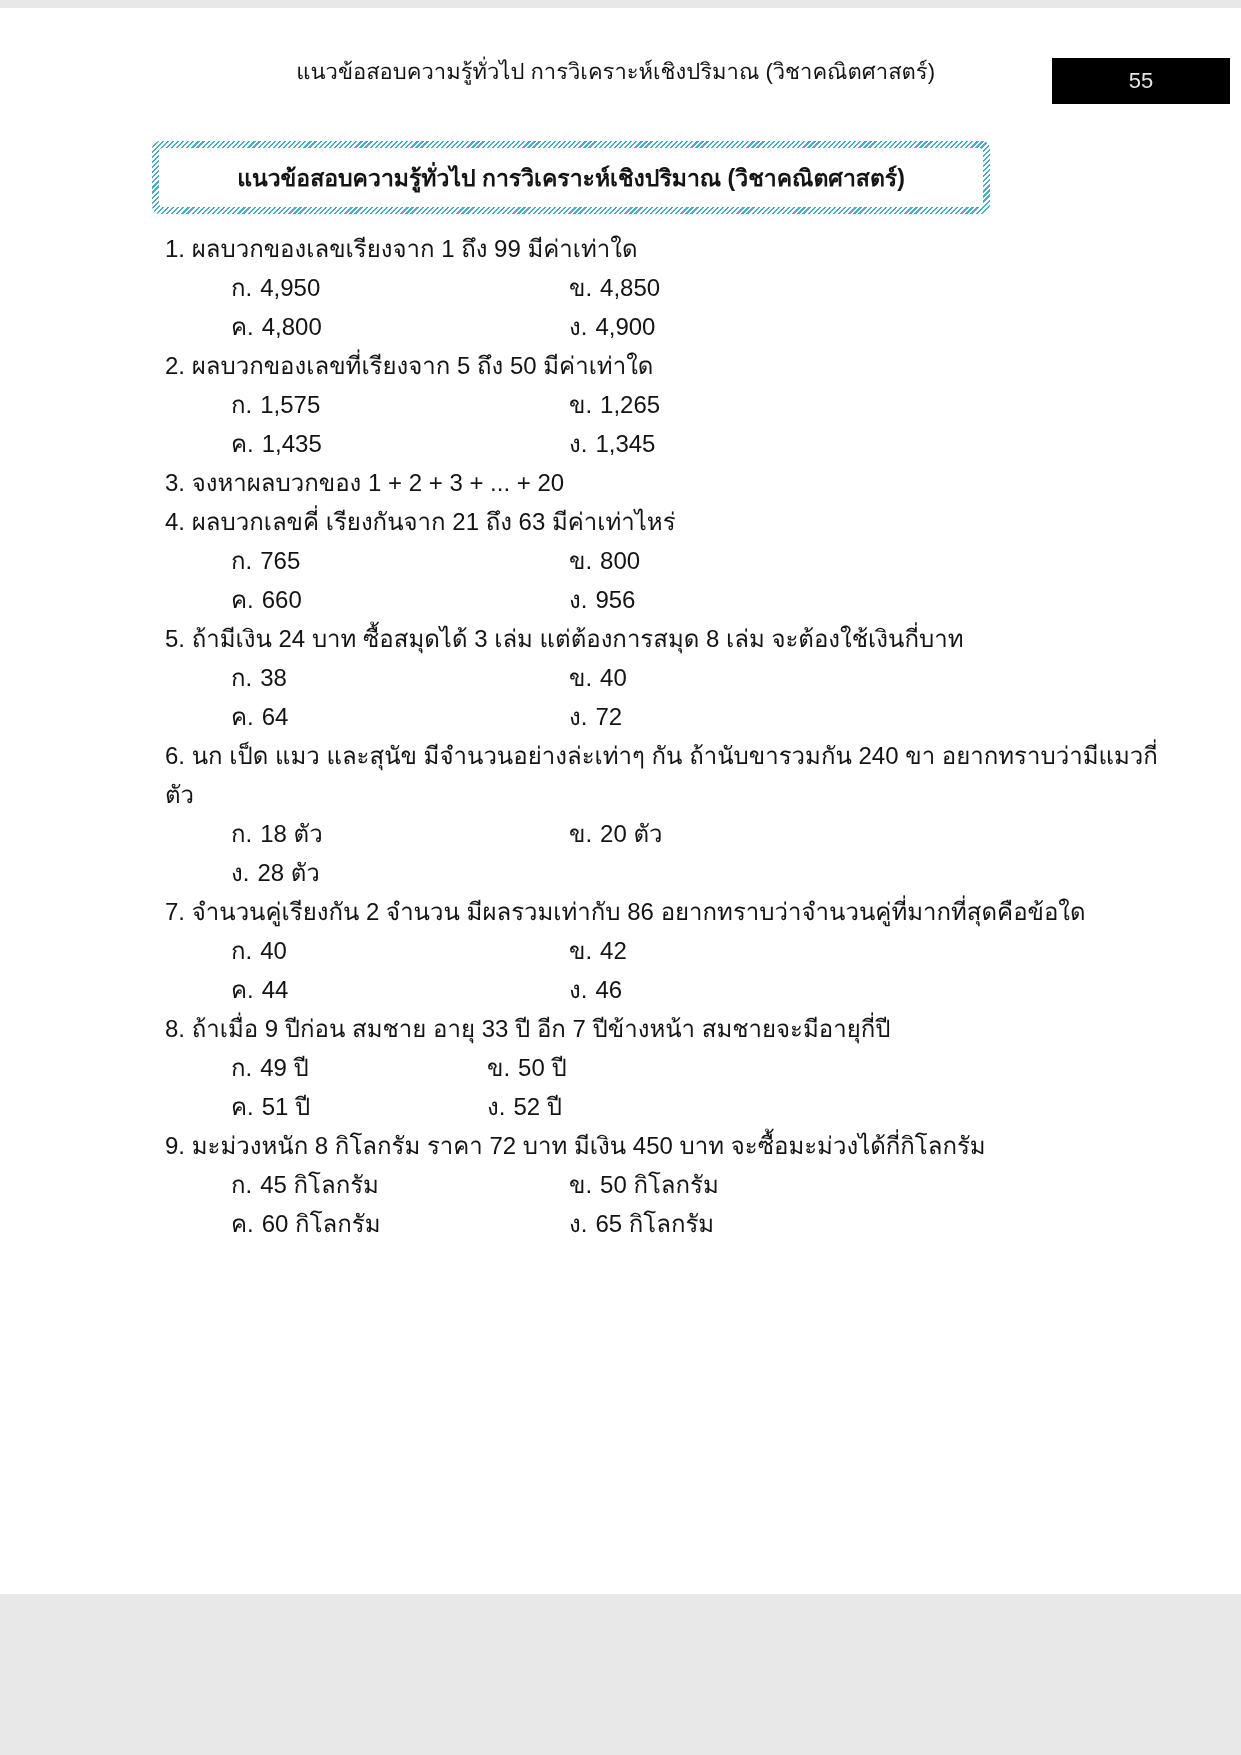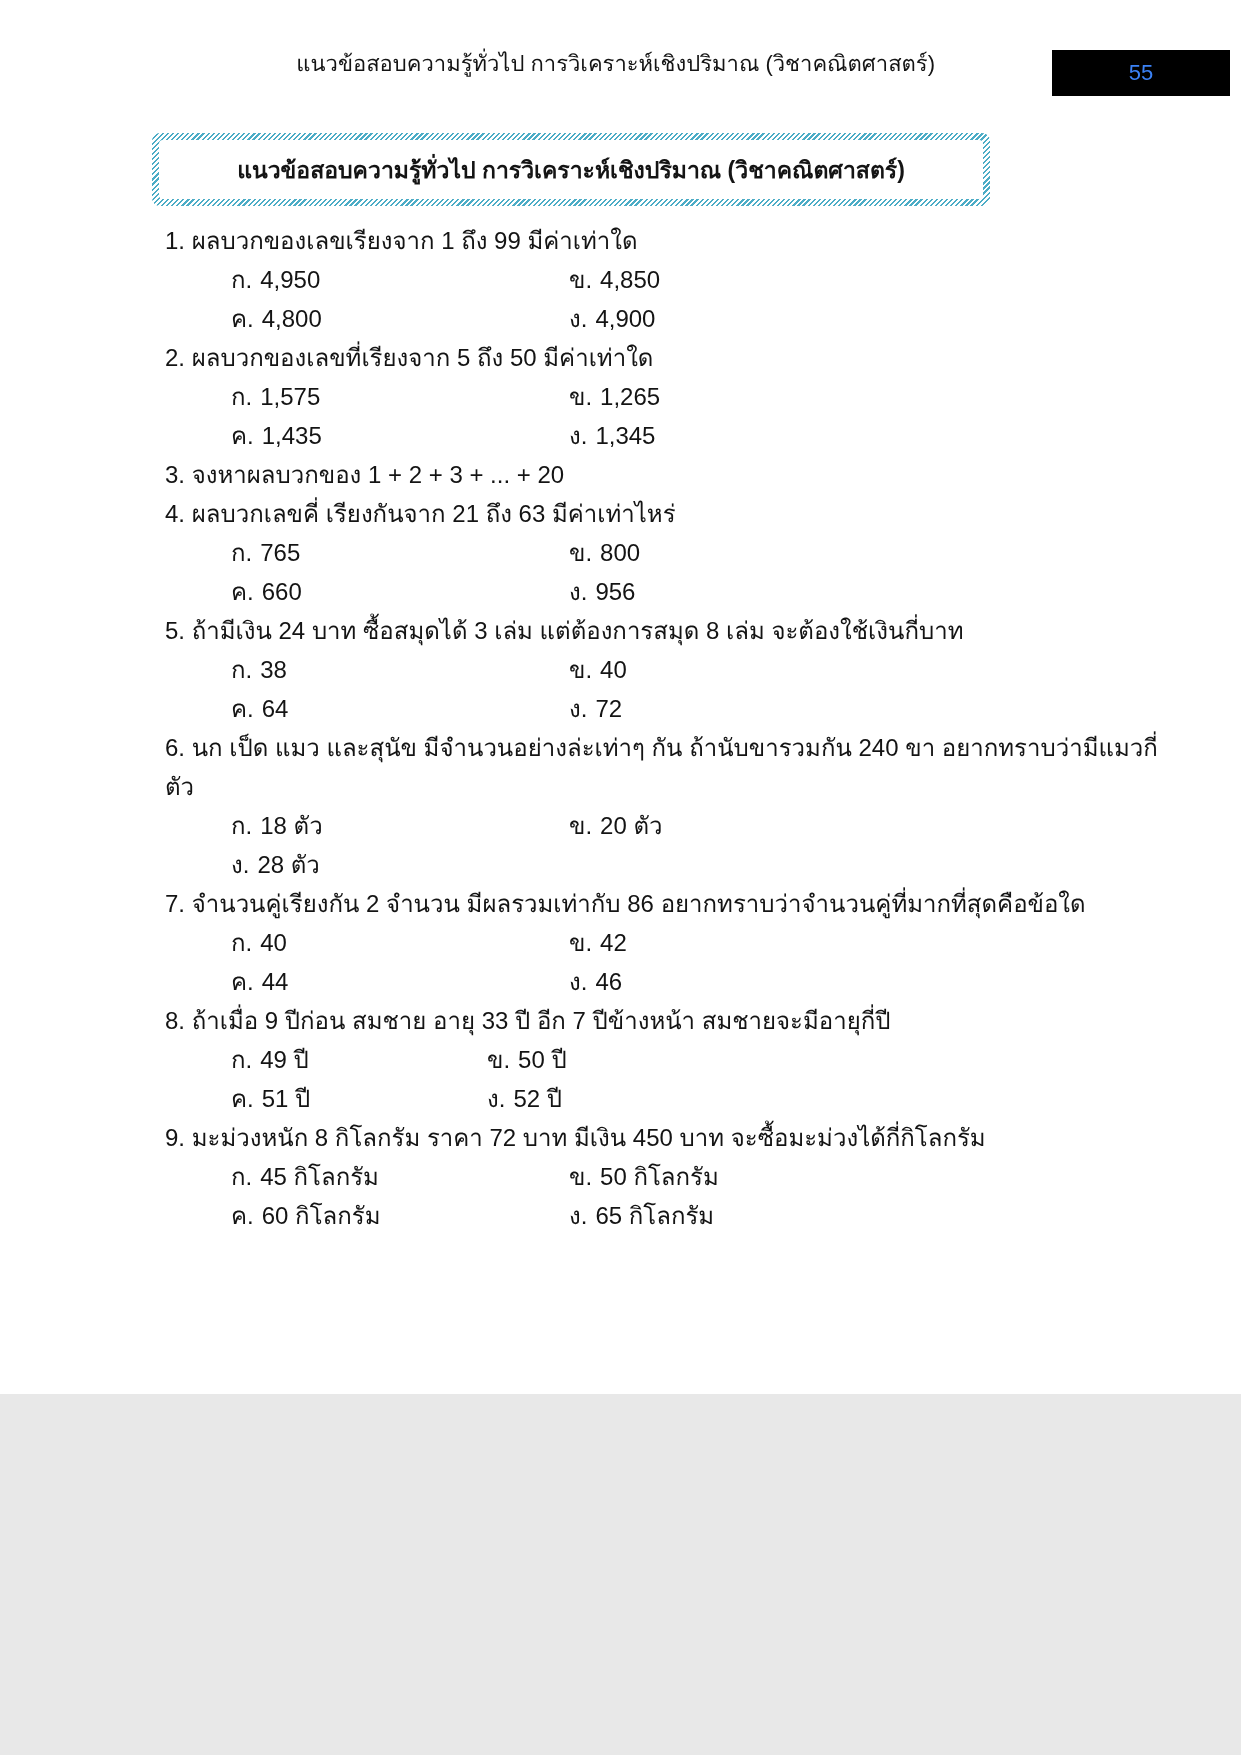--- a/index.html
+++ b/index.html
@@ -1,29 +1,29 @@
 <!DOCTYPE html>
 <html lang="th"><head>
 <meta charset="utf-8">
 <style>
   html,body { margin:0; padding:0; background:#e8e8e8; }
   .page {
-    position:relative; width:1241px; height:1394px; margin:0 auto;
+    position:relative; width:1241px; height:1586px; margin:8px auto;
     background:#ffffff; overflow:hidden;
     font-family:"Liberation Sans", sans-serif; color:#141414;
   }
 
   
   .running-header-title {
     position:absolute; top:46px; right:306px;
     font-size:22px; white-space:nowrap;
   }
   .page-number-box {
     position:absolute; top:50px; left:1052px; width:178px; height:46px;
-    background:#000000; color:#3b82f6;
+    background:#000000; color:#e5e5e5;
     display:flex; align-items:center; justify-content:center;
     font-size:22px;
   }
 
   
   .title-box {
     position:absolute; top:133px; left:152px; width:838px;
     padding:7px; border-radius:8px; box-sizing:border-box;
     background:repeating-linear-gradient(135deg,#4bacc6 0,#4bacc6 1.6px,#ffffff 1.6px,#ffffff 3.6px);
   }

